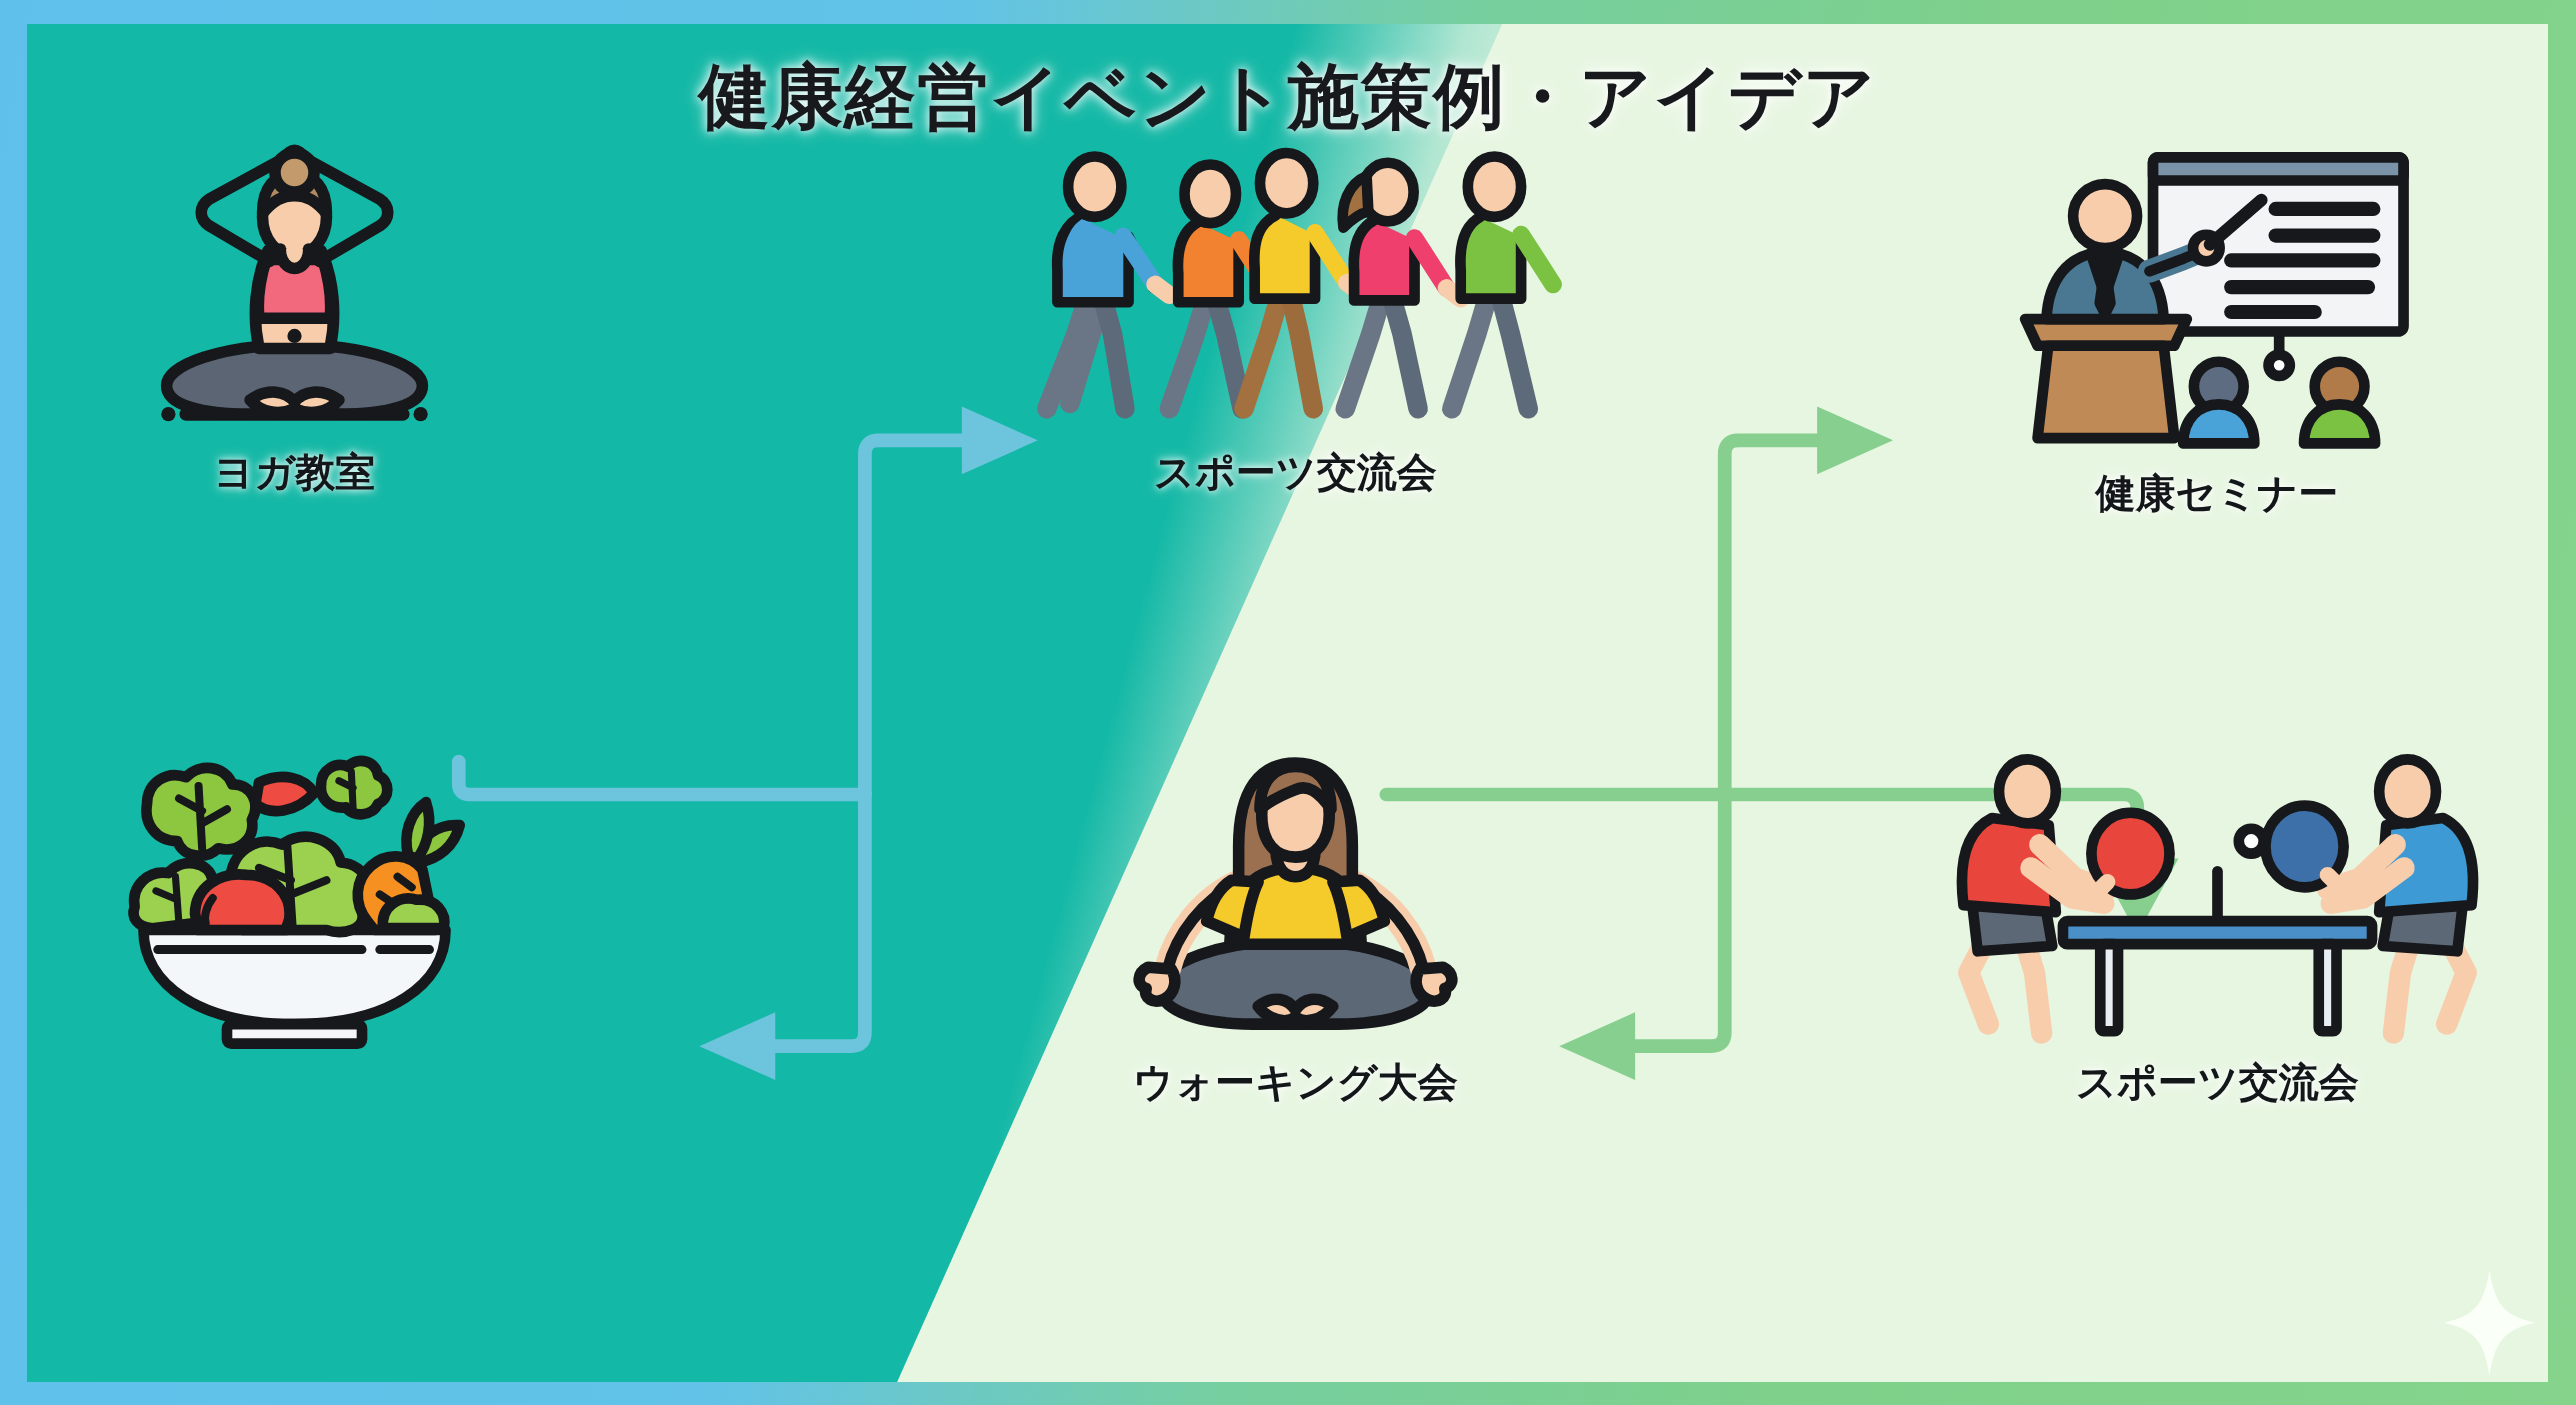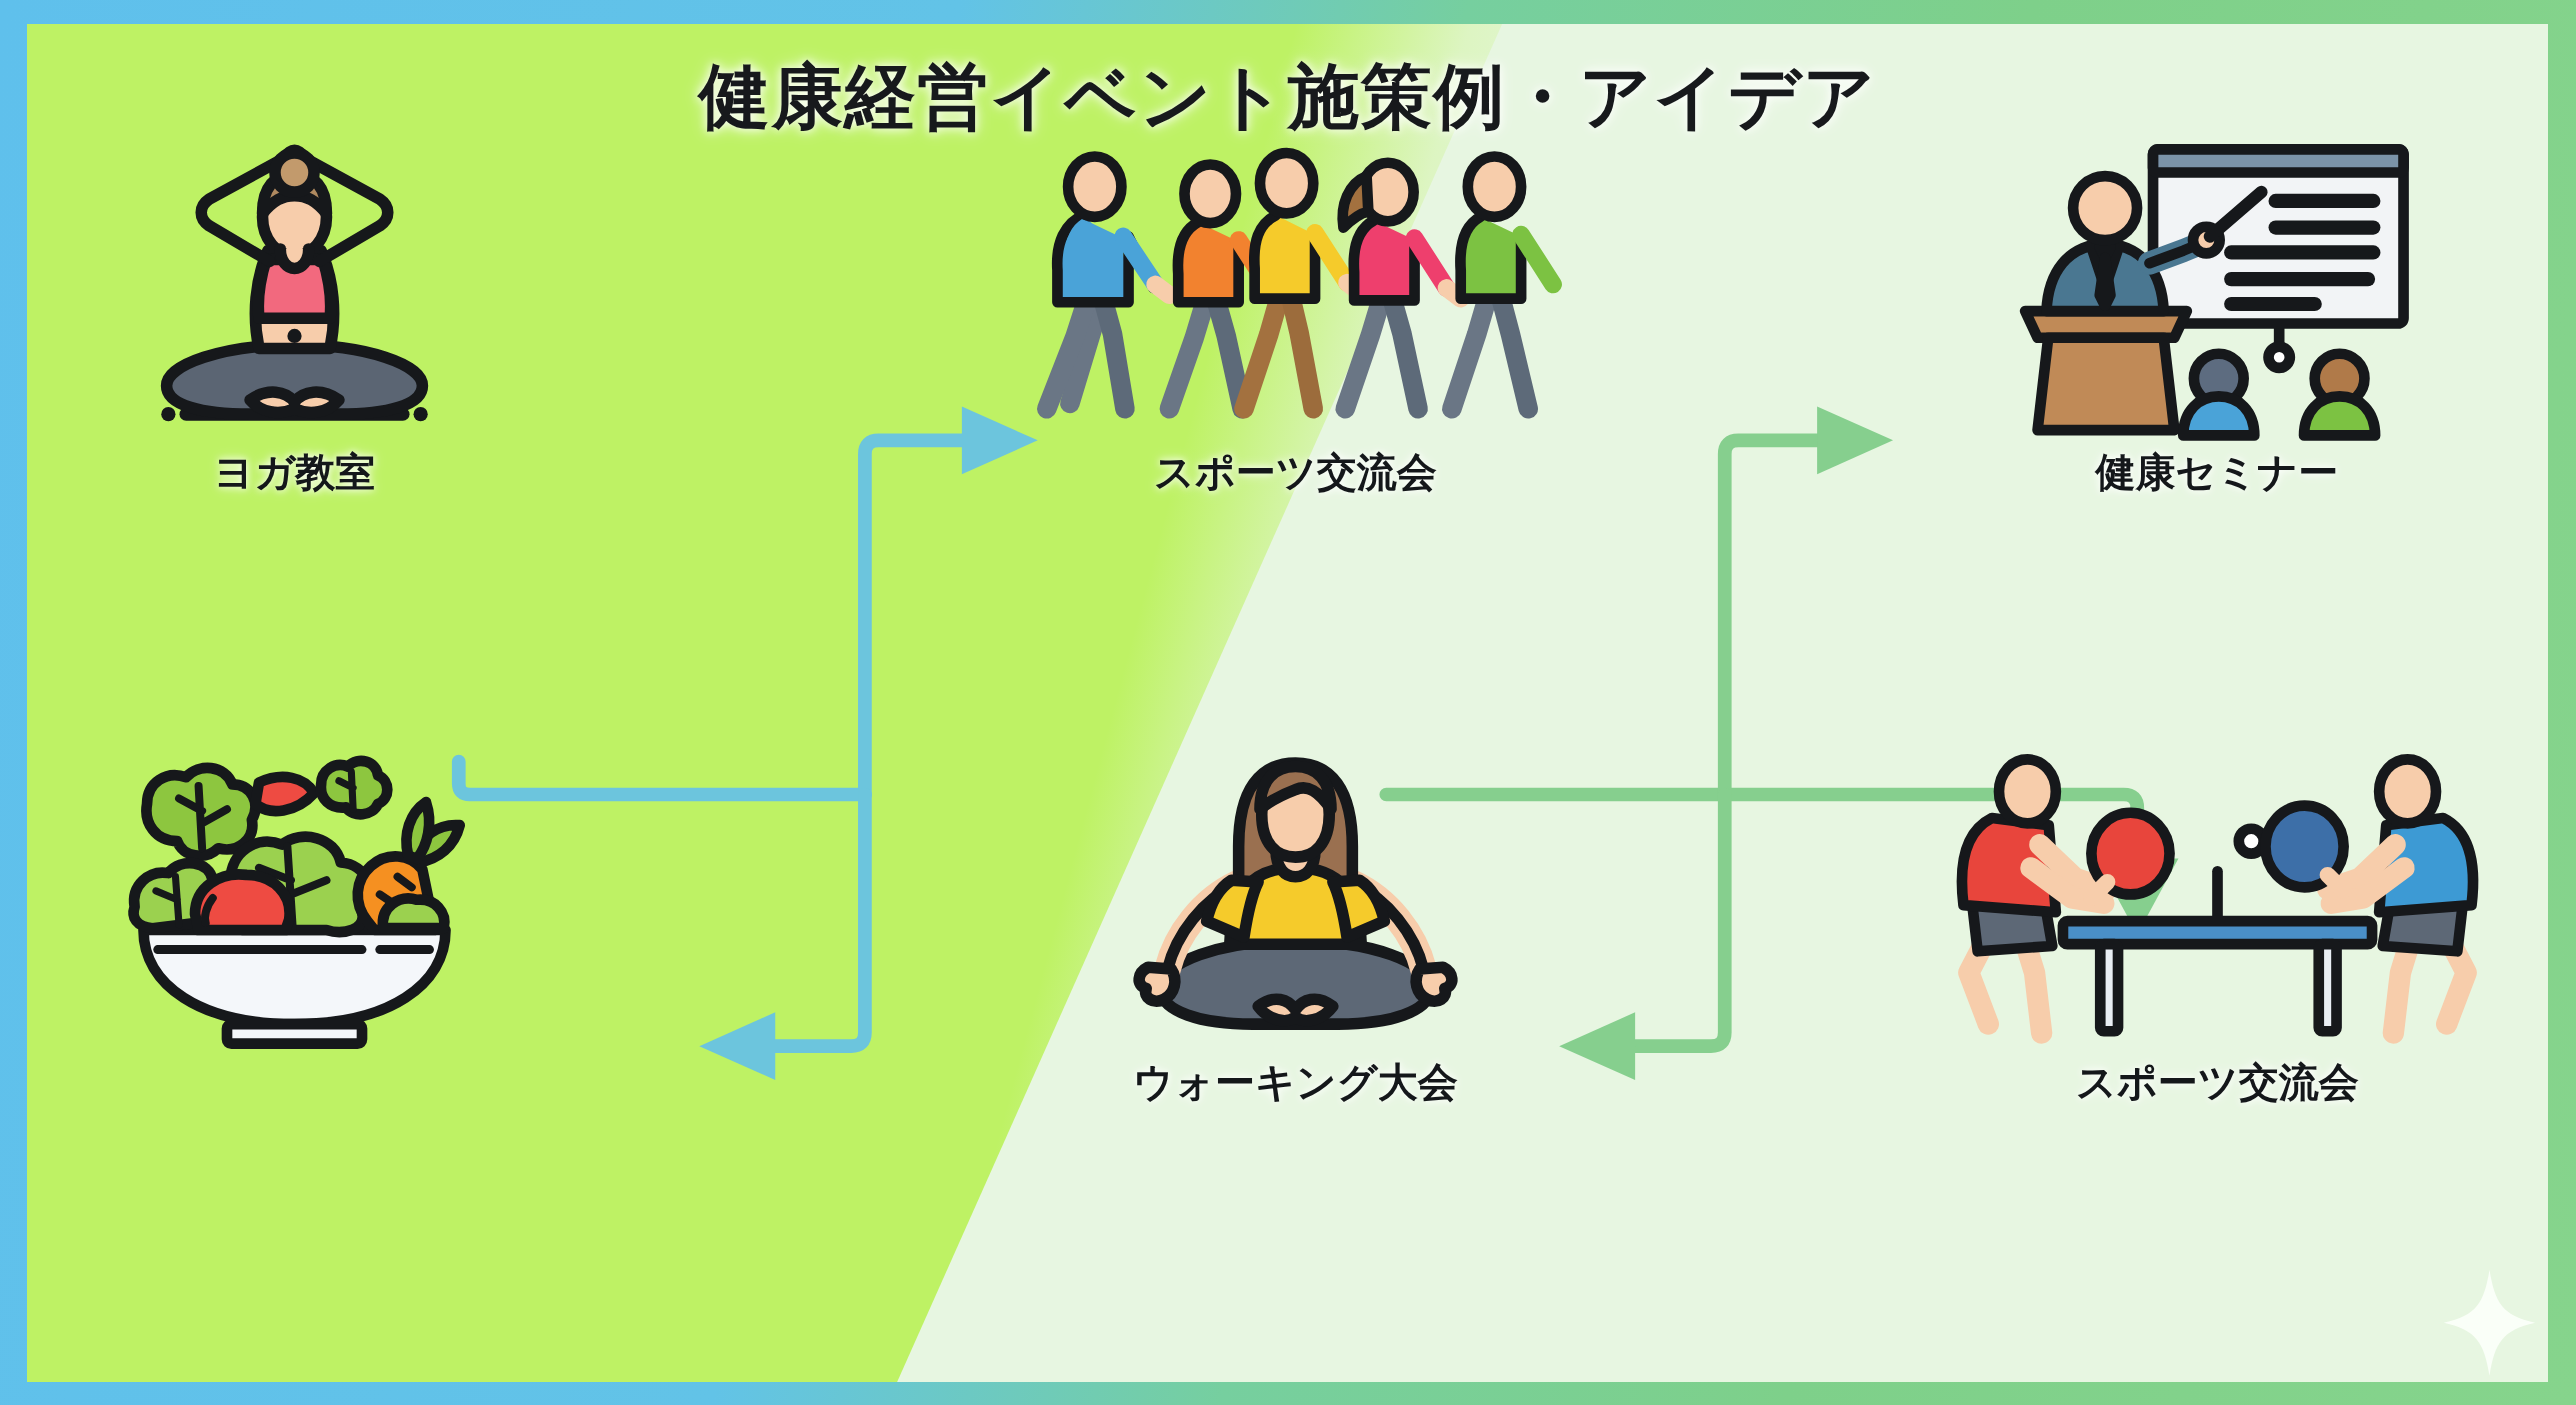--- a/index.html
+++ b/index.html
@@ -18,21 +18,21 @@
   #frame {
     position: absolute;
     inset: 0;
     background: linear-gradient(100deg, #5fc0ec 0%, #62c3e7 34%, #76cf9f 52%, #7ed08a 72%, #86d48c 100%);
   }
   
   #panel {
     position: absolute;
     left: 27.4px; top: 24px;
     width: 2521px; height: 1358px;
-    background: #bef264;
+    background: #14b8a6;
     overflow: hidden;
   }
   
   #wedge {
     position: absolute;
     inset: 0;
     background: #e7f6e1;
     clip-path: polygon(58.5% 0%, 100% 0%, 100% 100%, 34.5% 100%);
   }
   #wedge-soft {
@@ -76,21 +76,21 @@
     font-size: 40px;
     font-weight: 700;
     color: #14171a;
     white-space: nowrap;
     text-shadow: 0 0 7.3px rgba(255,255,255,0.95), 0 0 12.8px rgba(255,255,255,0.7);
   }
 
   
   #cell-0 { left: 11px;   top: 113px; }   
   #cell-1 { left: 1012px; top: 113px; }   
-  #cell-2 { left: 1980px; top: 113px; }   
+  #cell-2 { left: 1980px; top: 121px; gap: 13px; }   
   #cell-3 { left: 11px;   top: 723px; }   
   #cell-4 { left: 1012px; top: 723px; }   
   #cell-5 { left: 1980px; top: 723px; }   
 
   
   #cell-1 { width: 640px; left: 948px; }
   #cell-1 .art { width: 585px; }
   #cell-5 { width: 640px; left: 1870px; }
   #cell-5 .art { width: 585px; }
   #cell-2 { width: 567px; left: 1906px; }

